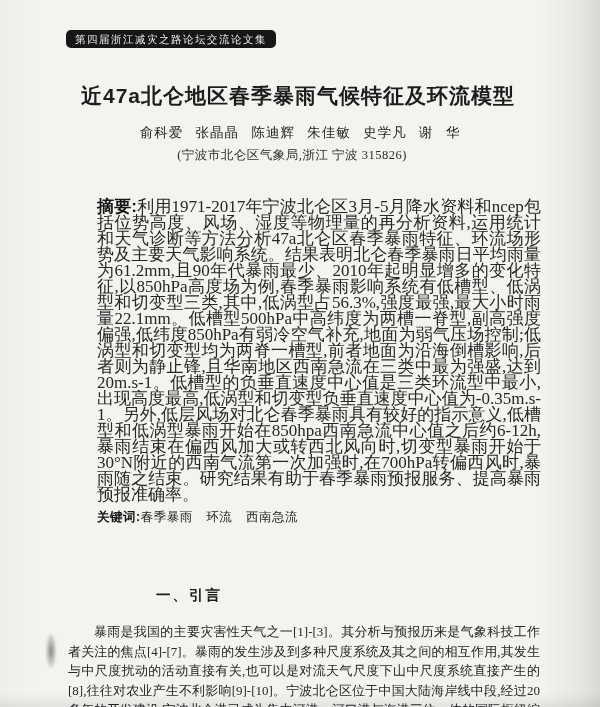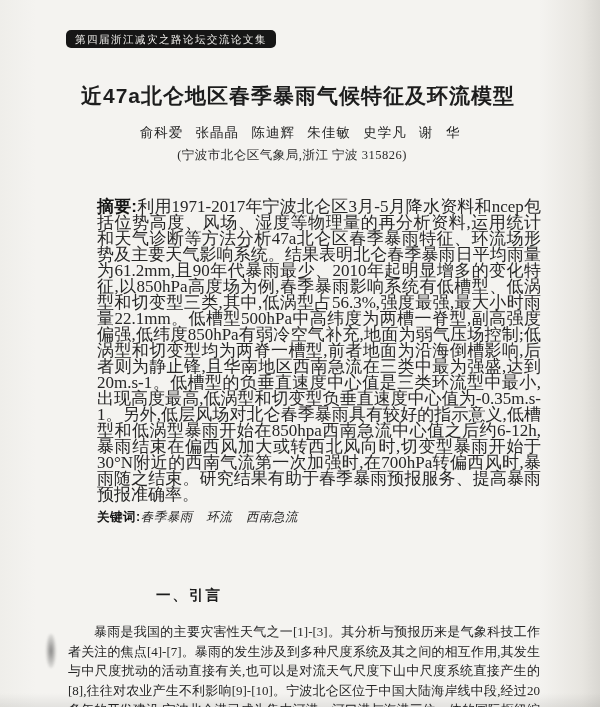--- a/index.html
+++ b/index.html
@@ -106,21 +106,20 @@
     }
     .keywords {
       margin: 4px 0 0 0;
       font-size: 12.5px;
       line-height: 20px;
       letter-spacing: 0.5px;
       color: #232323;
     }
     .keywords .kw-values {
       word-spacing: 10px;
-      font-style: italic;
     }
     .main-section {
       position: absolute;
       top: 586px;
       left: 68px;
       width: 472px;
     }
     .section-heading {
       margin: 0 0 17px 88px;
       font-family: "Liberation Sans", sans-serif;

